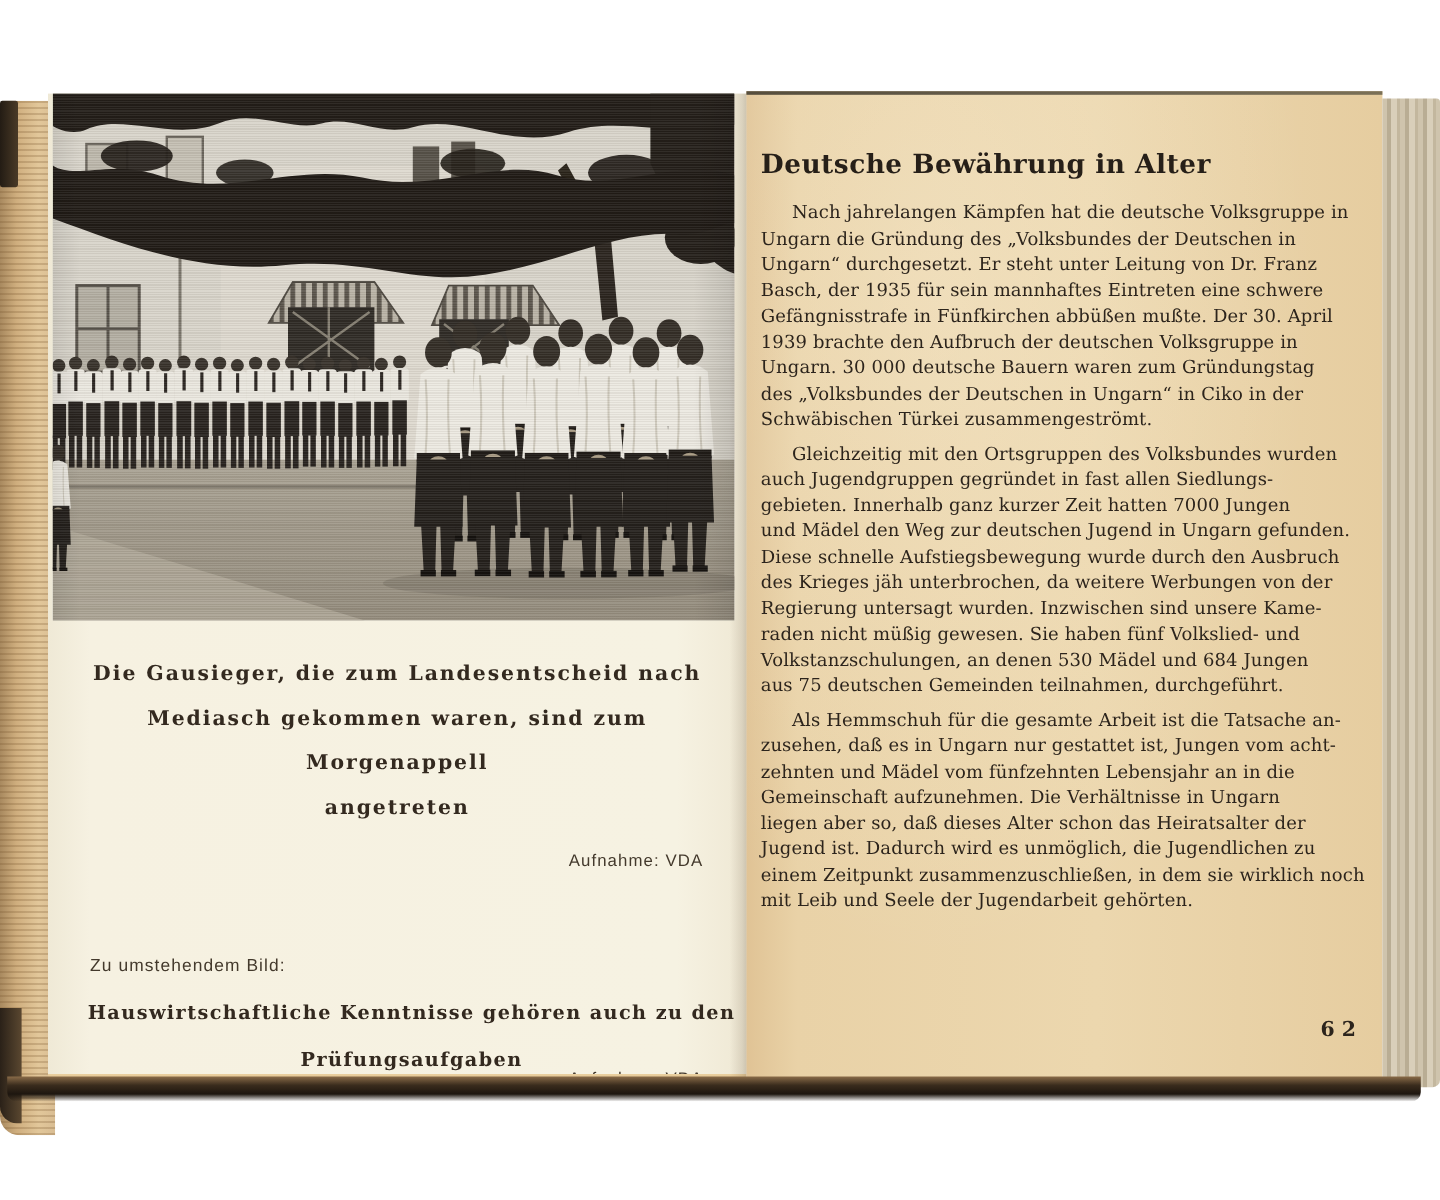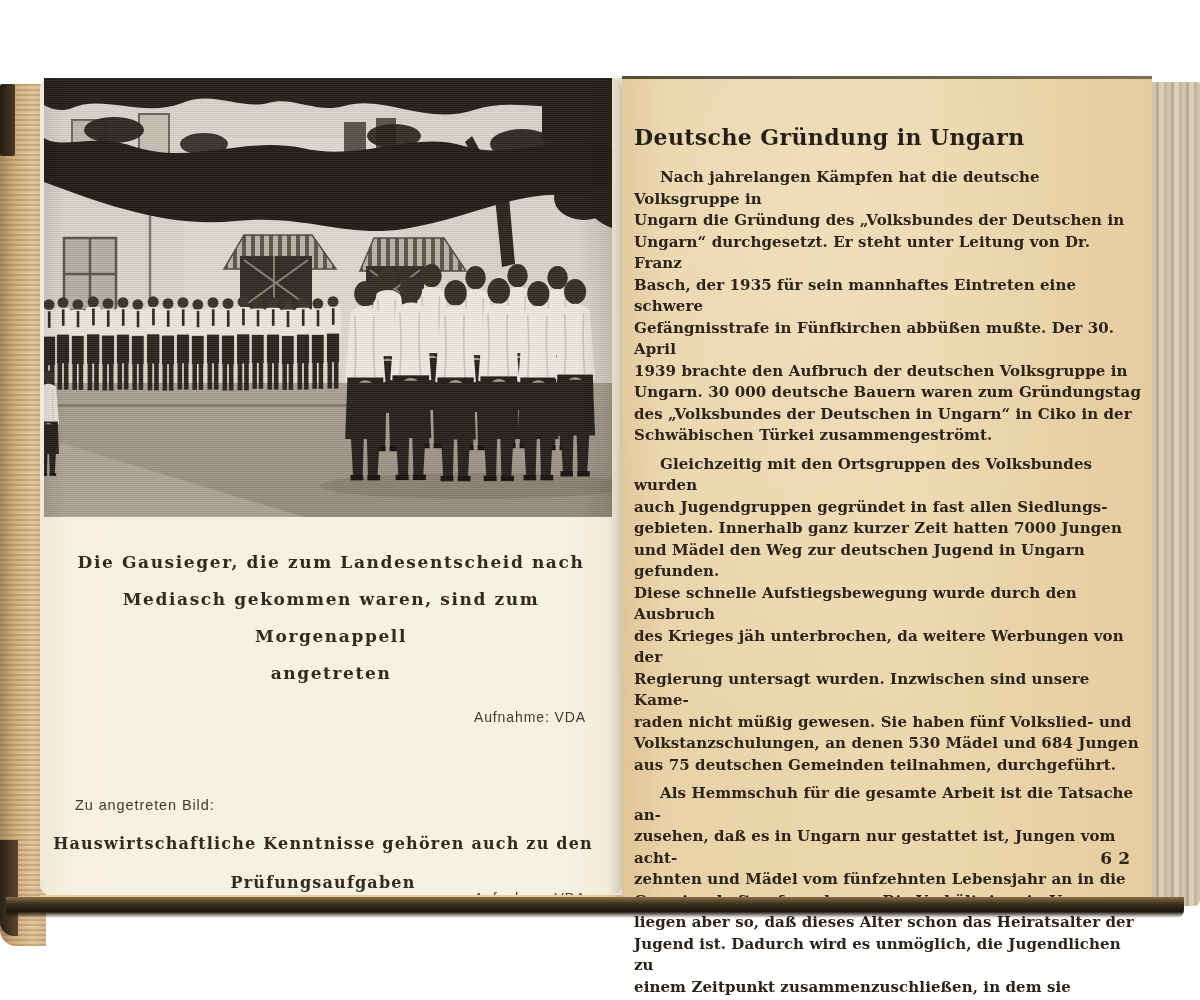--- a/index.html
+++ b/index.html
@@ -19,58 +19,58 @@
   .bottom-shadow{position:absolute;left:6px;top:897px;width:1178px;height:21px;
     background:linear-gradient(180deg,#8a6c49 0%,#3a2c1d 35%,#1d160f 70%,rgba(29,22,15,0) 100%);
     border-radius:0 0 8px 8px;}
   .right-stack{position:absolute;left:1152px;top:82px;width:48px;height:824px;
     background:
       repeating-linear-gradient(90deg,#cfc4ad 0 4px,#b9ad94 4px 7px,#d9cfba 7px 12px,#c3b79e 12px 15px);
     border-top-right-radius:3px;border-bottom-right-radius:6px;}
 
   
   .left-page{position:absolute;left:40px;top:78px;width:582px;height:817px;
-    background:linear-gradient(90deg,#efe9d6 0%,#f6f1e1 6%,#f6f2e2 90%,#efe8d4 100%);border-radius:10px;}
+    background:linear-gradient(90deg,#efe9d6 0%,#f6f1e1 6%,#f6f2e2 90%,#efe8d4 100%);}
   .left-page::after{content:"";position:absolute;left:0;bottom:-14px;width:100%;height:14px;
     background:linear-gradient(180deg,#e9cf9f,#d2ac76);}
 
   .photo{position:absolute;left:4px;top:0;width:568px;height:439px;background:#d8d4ca;}
   .photo svg{display:block;width:100%;height:100%;}
   .photo::after{content:"";position:absolute;inset:0;pointer-events:none;
     background:
       repeating-linear-gradient(0deg, rgba(255,255,255,.07) 0 1px, rgba(40,32,24,.06) 1px 2px),
       linear-gradient(90deg, rgba(0,0,0,.08) 0%, rgba(0,0,0,0) 4%, rgba(0,0,0,0) 94%, rgba(0,0,0,.10) 100%);}
 
   .lines{white-space:pre-line;}
   .caption{position:absolute;left:30px;top:466px;width:522px;text-align:center;
     font-weight:bold;font-size:17px;line-height:37px;letter-spacing:1.6px;color:#33291f;}
   .credit{position:absolute;right:36px;font-family:"Liberation Sans",sans-serif;
     font-size:14px;letter-spacing:.9px;color:#43392c;}
   .credit-1{top:631px;}
   .credit-2{top:812px;}
   .note-label{position:absolute;left:35px;top:719px;font-family:"Liberation Sans",sans-serif;
     font-size:14.5px;letter-spacing:.9px;color:#43392c;}
-  .note{position:absolute;left:6px;top:746px;width:554px;text-align:center;
+  .note{position:absolute;left:26px;top:746px;width:554px;text-align:center;
     font-weight:bold;font-size:16px;line-height:39px;letter-spacing:1.2px;color:#33291f;}
 
   
   .gutter{position:absolute;left:608px;top:78px;width:26px;height:820px;
     background:linear-gradient(90deg, rgba(70,50,25,0) 0%, rgba(70,50,25,.12) 40%, rgba(50,35,15,.20) 58%, rgba(70,50,25,.05) 100%);}
 
   
   .right-page{position:absolute;left:622px;top:76px;width:530px;height:826px;
     background:
       radial-gradient(ellipse at 30% 20%, rgba(255,250,235,.25), rgba(0,0,0,0) 60%),
       linear-gradient(90deg,#e0c395 0%,#e9d2a7 8%,#ecd7ae 55%,#e6cda0 100%);}
   .right-page::before{content:"";position:absolute;left:0;top:0;width:100%;height:3px;
     background:linear-gradient(90deg,#564e3d,#6b6250 60%,#7a7057);}
   .rp-content{position:absolute;left:12px;top:48px;width:508px;color:#2c241c;}
   .rp-content h1{margin:0 0 17px 0;font-size:22px;line-height:26px;font-weight:bold;
     letter-spacing:.4px;color:#261f18;}
-  .rp-content p{margin:0 0 7px 0;font-weight:bold;font-size:15px;line-height:21.5px;
+  .rp-content p{margin:0 0 7px 0;font-weight:normal;font-size:15px;line-height:21.5px;
     letter-spacing:.1px;text-indent:26px;}
   .pagenum{position:absolute;right:16px;top:772px;font-weight:bold;font-size:17px;
     letter-spacing:6px;color:#2c241c;}
 </style>
 </head>
 <body>
 
 <div class="scan">
 
   <div class="left-edge"></div>
@@ -193,33 +193,33 @@
         <path d="M0,104 C60,126 122,150 192,143 C262,136 300,160 360,151 C420,142 470,114 520,117 C545,119 560,106 568,108 V68 C520,52 470,84 420,68 C370,52 318,84 258,70 C198,58 148,88 88,68 C48,55 18,72 0,60 Z" fill="#1f1a15"></path>
       </svg>
     </div>
 
     <div class="caption lines">Die Gausieger, die zum Landesentscheid nach
 Mediasch gekommen waren, sind zum Morgenappell
 angetreten</div>
 
     <div class="credit credit-1">Aufnahme: VDA</div>
 
-    <div class="note-label">Zu angetreten Bild:</div>
+    <div class="note-label">Zu umstehendem Bild:</div>
 
     <div class="note lines">Hauswirtschaftliche Kenntnisse gehören auch zu den
 Prüfungsaufgaben</div>
 
     <div class="credit credit-2">Aufnahme: VDA</div>
   </div>
 
   <div class="gutter"></div>
 
   <div class="right-page">
     <div class="rp-content">
-      <h1>Deutsche Gründung in Ungarn</h1>
+      <h1>Deutsche Bewährung in Alter</h1>
       <p class="lines">Nach jahrelangen Kämpfen hat die deutsche Volksgruppe in
 Ungarn die Gründung des „Volksbundes der Deutschen in
 Ungarn“ durchgesetzt. Er steht unter Leitung von Dr. Franz
 Basch, der 1935 für sein mannhaftes Eintreten eine schwere
 Gefängnisstrafe in Fünfkirchen abbüßen mußte. Der 30. April
 1939 brachte den Aufbruch der deutschen Volksgruppe in
 Ungarn. 30 000 deutsche Bauern waren zum Gründungstag
 des „Volksbundes der Deutschen in Ungarn“ in Ciko in der
 Schwäbischen Türkei zusammengeströmt.</p>
       <p class="lines">Gleichzeitig mit den Ortsgruppen des Volksbundes wurden

